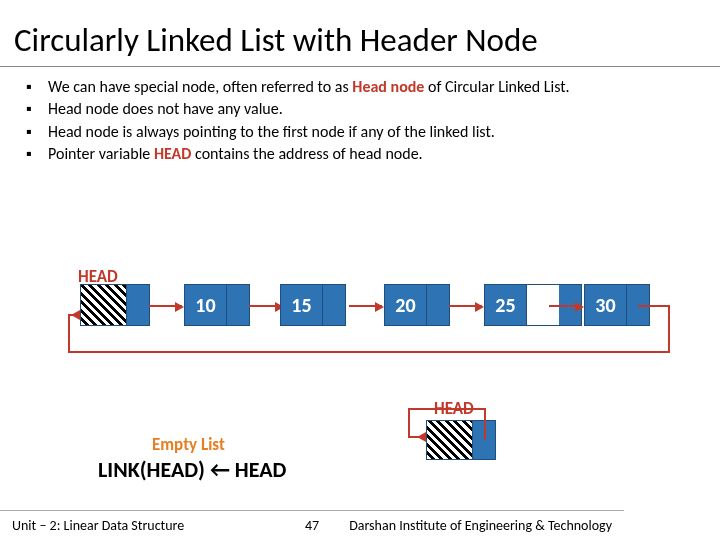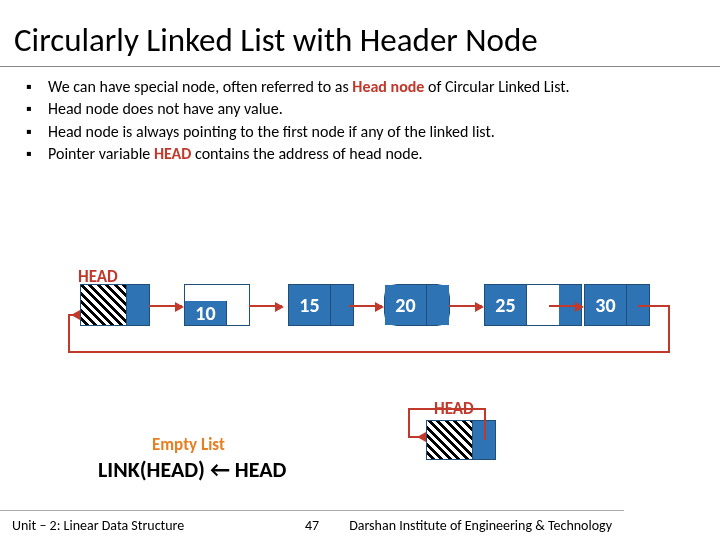--- a/index.html
+++ b/index.html
@@ -193,33 +193,33 @@
 <div class="head-label">HEAD</div>
 
 <div class="diagram">
 
   <div class="node" style="left: 80px;">
     <div class="hatch"></div>
     <div class="ptr"></div>
   </div>
   <div class="arrow" style="left: 149px; width: 33px;"></div>
 
-  <div class="node" style="left: 184px; align-items: flex-end;">
+  <div class="node" style="left: 184px;">
     <div class="data">10</div>
     <div class="ptr"></div>
   </div>
   <div class="arrow" style="left: 249px; width: 33px;"></div>
 
-  <div class="node" style="left: 288px; justify-content: flex-end;">
+  <div class="node" style="left: 280px; justify-content: flex-end;">
     <div class="data">15</div>
     <div class="ptr"></div>
   </div>
   <div class="arrow" style="left: 349px; width: 33px;"></div>
 
-  <div class="node" style="left: 384px; border-radius: 13px;">
+  <div class="node" style="left: 384px;">
     <div class="data">20</div>
     <div class="ptr"></div>
   </div>
   <div class="arrow" style="left: 449px; width: 33px;"></div>
 
   <div class="node" style="left: 484px; gap: 32px;">
     <div class="data">25</div>
     <div class="ptr"></div>
   </div>
   <div class="arrow" style="left: 549px; width: 33px;"></div>

